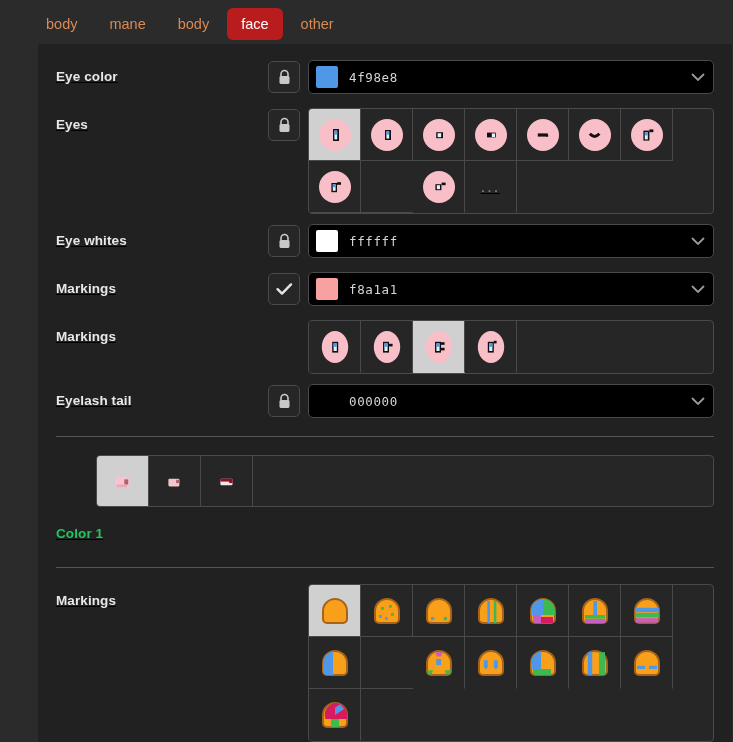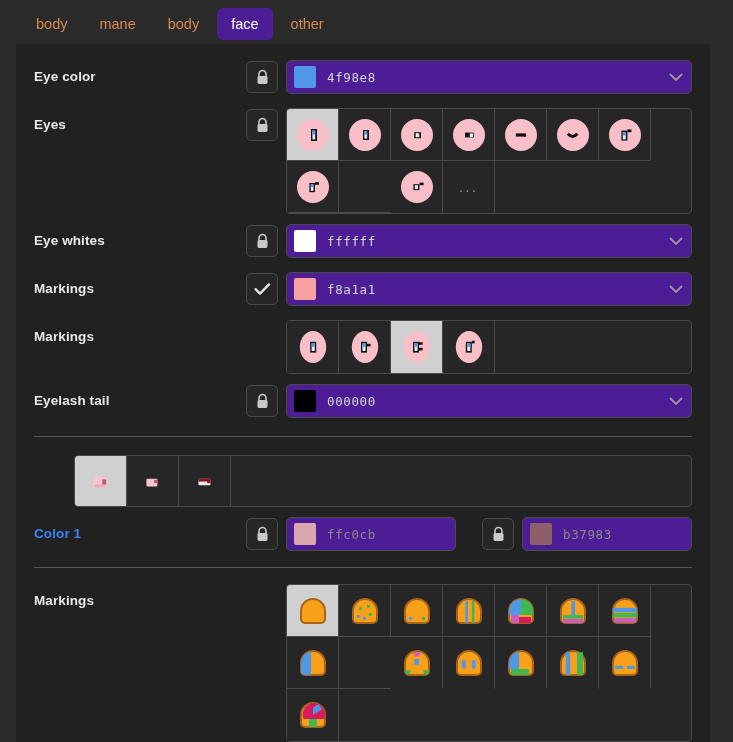--- a/index.html
+++ b/index.html
@@ -8,66 +8,67 @@
     background: #2b2b2b;
     font-family: "Liberation Sans", sans-serif;
     overflow: hidden;
   }
 
   
   .tabbar {
     height: 48px;
     display: flex;
     align-items: center;
-    padding-left: 22px;
+    padding-left: 32px;
     gap: 4px;
   }
   .tab {
     color: #d98a53;
     font-size: 14.5px;
     padding: 9px 14px;
     border-radius: 6px;
     line-height: 1;
     cursor: pointer;
     white-space: nowrap;
   }
   .tab.active {
-    background: #4c1d95;
+    background: #b91c1c;
     color: #ffffff;
   }
 
   
   .panel {
     position: absolute;
-    left: 16px; top: 44px;
+    left: 38px; top: 44px;
     width: 694px; height: 698px;
     background: #212121;
     border-radius: 3px 3px 0 0;
     overflow: hidden;
+    text-decoration: underline;
   }
   .panel-inner { padding: 14px 18px 0 18px; }
 
   .row {
     display: flex;
     align-items: flex-start;
     min-height: 40px;
     margin-bottom: 8px;
   }
   .row.tight { margin-bottom: 6px; }
 
   .label {
     width: 212px;
     flex: 0 0 212px;
     color: #e8e8e8;
     font-size: 13.5px;
     font-weight: bold;
     padding-top: 11px;
     letter-spacing: .1px;
   }
-  .label.dim { color: #3b82f6; }
+  .label.dim { color: #22c55e; }
 
   
   .toggle {
     width: 32px; height: 32px;
     flex: 0 0 32px;
     border: 1px solid #4a4a4a;
     border-radius: 5px;
     background: #262626;
     display: flex;
     align-items: center;
@@ -77,21 +78,21 @@
     cursor: pointer;
   }
   .toggle svg { display: block; }
 
   
   .field {
     flex: 1;
     height: 34px;
     border: 1px solid #4a4a4a;
     border-radius: 5px;
-    background: #4c1d95;
+    background: #000000;
     display: flex;
     align-items: center;
     padding: 0 8px 0 7px;
     margin-top: 2px;
     cursor: pointer;
     min-width: 0;
   }
   .swatch {
     width: 22px; height: 22px;
     flex: 0 0 22px;
@@ -396,46 +397,20 @@
               <rect x="4" y="7" width="11" height="2.6" fill="#8e1020"></rect>
               <rect x="12" y="9" width="3" height="2" fill="#8e1020"></rect>
             </svg>
       </div>
       <div class="cell empty"></div>
     </div>
   </div>
 
   <div class="row tight">
     <div class="label dim">Color 1</div>
-    <div class="dual">
-      <div class="dual-half">
-        <div class="toggle">
-          <svg width="15" height="17" viewBox="0 0 15 17">
-            <path d="M4 7V5a3.5 3.5 0 0 1 7 0v2" fill="none" stroke="#c9c9c9" stroke-width="1.6"></path>
-            <rect x="2.5" y="7" width="10" height="8" rx="1.4" fill="#c9c9c9"></rect>
-          </svg>
-        </div>
-        <div class="field">
-          <span class="swatch" style="background:#dba6ae"></span>
-          <span class="field-val placeholder">ffc0cb</span>
-        </div>
-      </div>
-      <div class="dual-half">
-        <div class="toggle">
-          <svg width="15" height="17" viewBox="0 0 15 17">
-            <path d="M4 7V5a3.5 3.5 0 0 1 7 0v2" fill="none" stroke="#c9c9c9" stroke-width="1.6"></path>
-            <rect x="2.5" y="7" width="10" height="8" rx="1.4" fill="#c9c9c9"></rect>
-          </svg>
-        </div>
-        <div class="field">
-          <span class="swatch" style="background:#8d5f68"></span>
-          <span class="field-val placeholder">b37983</span>
-        </div>
-      </div>
-    </div>
   </div>
 
   <div class="divider short"></div>
 
   <div class="row">
     <div class="label">Markings</div>
     <div class="toggle" style="visibility:hidden"></div>
     <div class="grid two-row">
       <div class="cell selected rowbreak">
         <svg width="40" height="40" viewBox="0 0 20 20">

